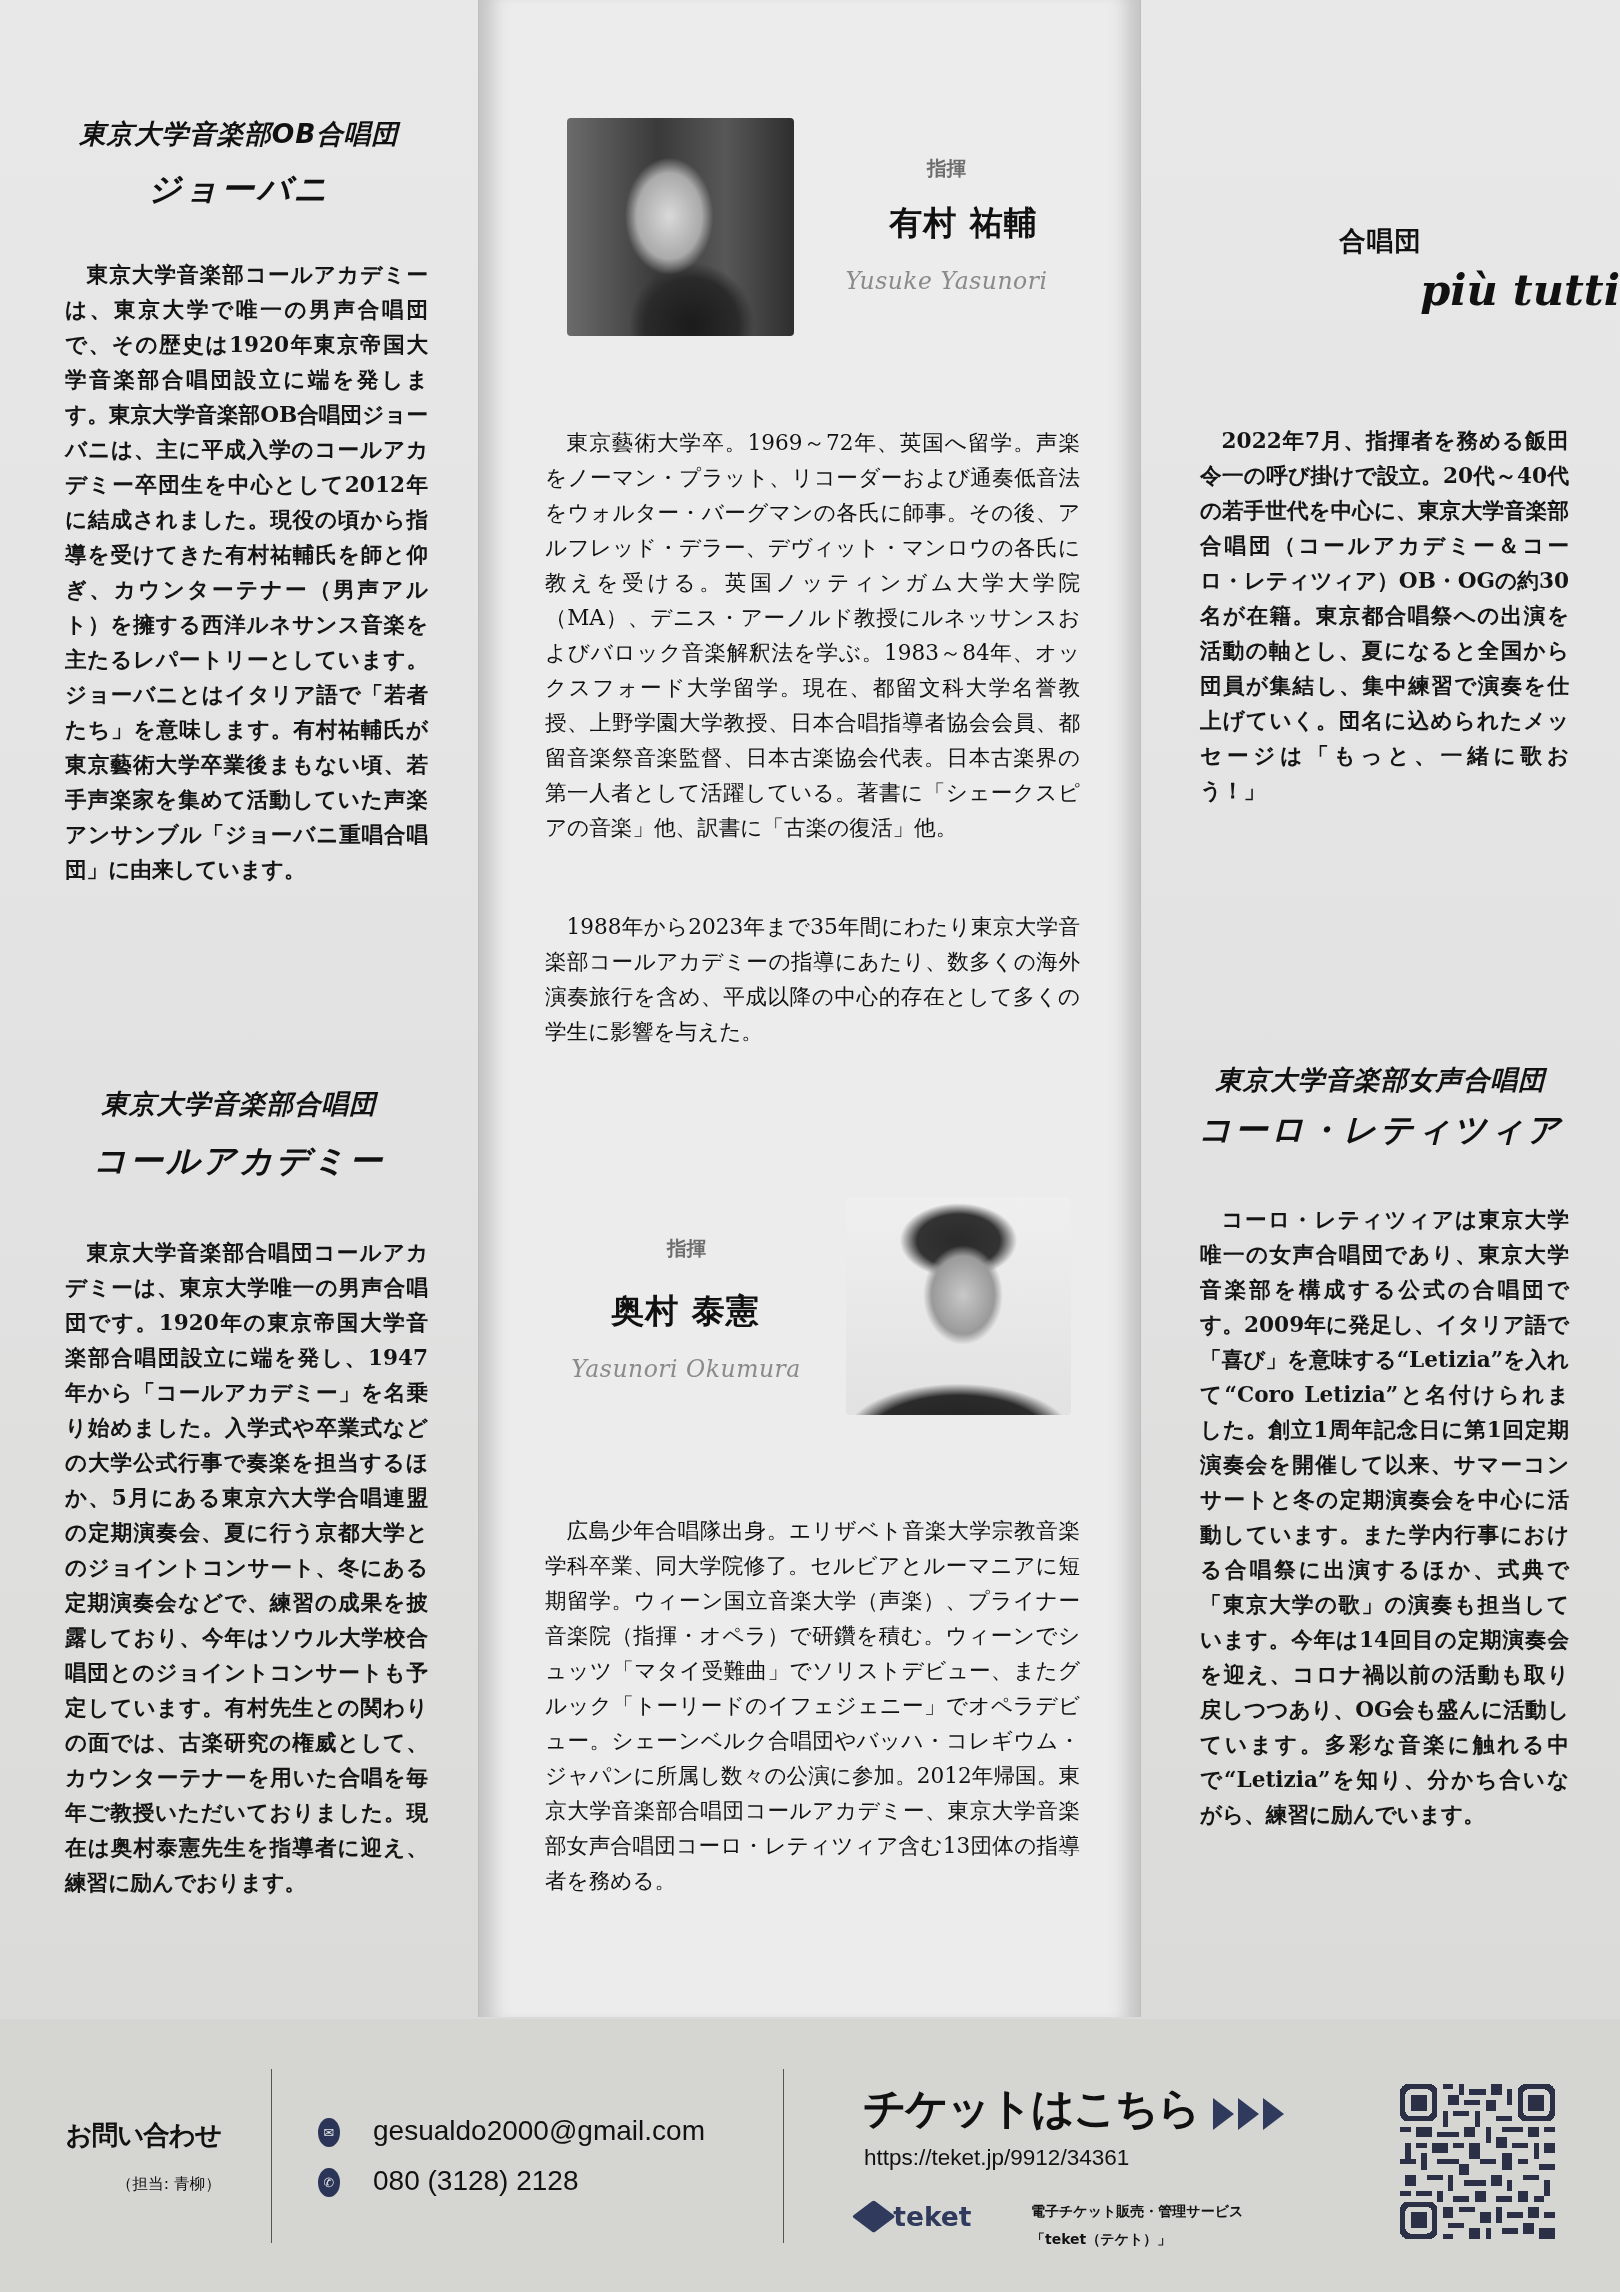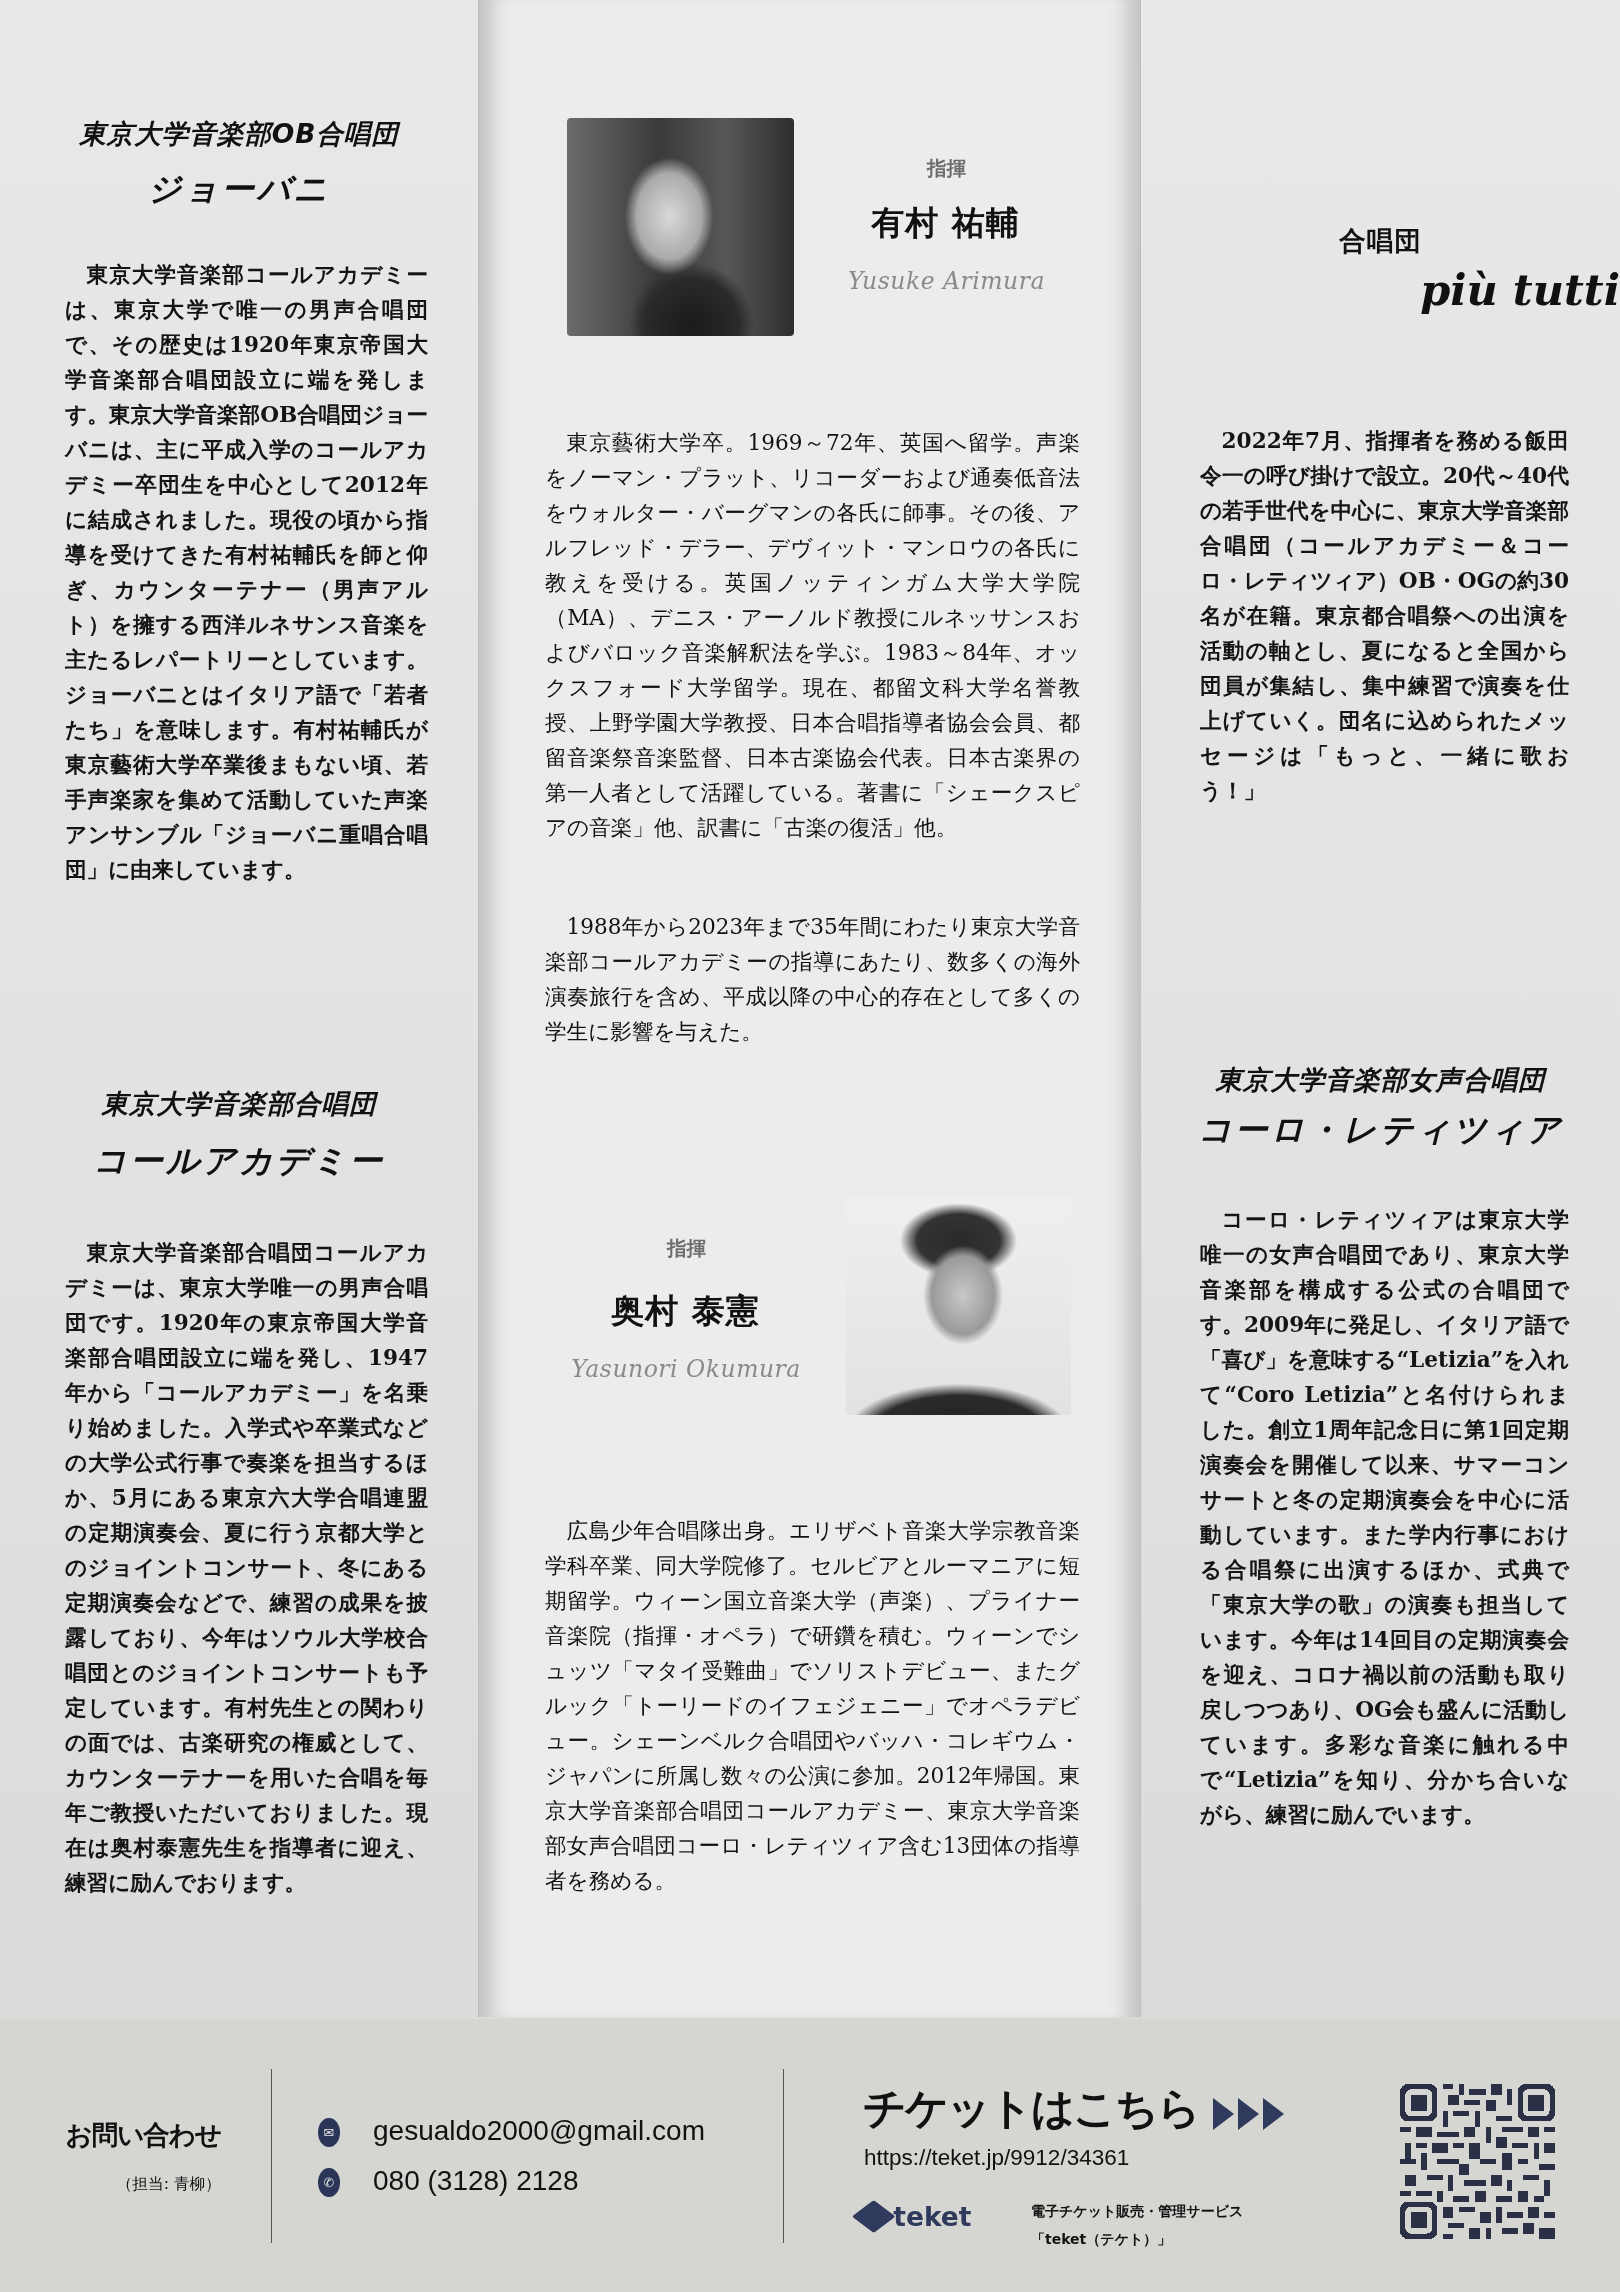--- a/index.html
+++ b/index.html
@@ -102,22 +102,22 @@
 
   <div class="heading-sub" style="top:1086px;">東京大学音楽部合唱団</div>
   <div class="heading-main" style="top:1139px;">コールアカデミー</div>
   <div class="body-text" style="left:65px; top:1235px; width:363px;">東京大学音楽部合唱団コールアカデミーは、東京大学唯一の男声合唱団です。1920年の東京帝国大学音楽部合唱団設立に端を発し、1947年から「コールアカデミー」を名乗り始めました。入学式や卒業式などの大学公式行事で奏楽を担当するほか、5月にある東京六大学合唱連盟の定期演奏会、夏に行う京都大学とのジョイントコンサート、冬にある定期演奏会などで、練習の成果を披露しており、今年はソウル大学校合唱団とのジョイントコンサートも予定しています。有村先生との関わりの面では、古楽研究の権威として、カウンターテナーを用いた合唱を毎年ご教授いただいておりました。現在は奥村泰憲先生を指導者に迎え、練習に励んでおります。</div>
 </div>
 
 <div class="col col-mid"></div>
 
 <div class="photo photo-arimura"></div>
 <div class="role-label" style="left:863px; top:155px; width:167px;">指揮</div>
-<div class="person-name" style="left:823px; top:201px; width:245px;">有村 祐輔</div>
-<div class="person-roman" style="left:814px; top:267px; width:265px;">Yusuke Arimura</div>
+<div class="person-name" style="left:841px; top:201px; width:245px;">有村 祐輔</div>
+<div class="person-roman" style="left:814px; top:267px; width:265px;">Yusuke Yasunori</div>
 
 <div class="body-text body-mid" style="left:545px; top:425px; width:535px;">東京藝術大学卒。1969～72年、英国へ留学。声楽をノーマン・プラット、リコーダーおよび通奏低音法をウォルター・バーグマンの各氏に師事。その後、アルフレッド・デラー、デヴィット・マンロウの各氏に教えを受ける。英国ノッティンガム大学大学院（MA）、デニス・アーノルド教授にルネッサンスおよびバロック音楽解釈法を学ぶ。1983～84年、オックスフォード大学留学。現在、都留文科大学名誉教授、上野学園大学教授、日本合唱指導者協会会員、都留音楽祭音楽監督、日本古楽協会代表。日本古楽界の第一人者として活躍している。著書に「シェークスピアの音楽」他、訳書に「古楽の復活」他。</div>
 <div class="body-text body-mid" style="left:545px; top:909px; width:535px;">1988年から2023年まで35年間にわたり東京大学音楽部コールアカデミーの指導にあたり、数多くの海外演奏旅行を含め、平成以降の中心的存在として多くの学生に影響を与えた。</div>
 
 <div class="role-label" style="left:608px; top:1235px; width:157px;">指揮</div>
 <div class="person-name" style="left:568px; top:1289px; width:235px;">奥村 泰憲</div>
 <div class="person-roman" style="left:549px; top:1355px; width:274px;">Yasunori Okumura</div>
 <div class="photo photo-okumura"></div>
 
 <div class="body-text body-mid" style="left:545px; top:1513px; width:535px;">広島少年合唱隊出身。エリザベト音楽大学宗教音楽学科卒業、同大学院修了。セルビアとルーマニアに短期留学。ウィーン国立音楽大学（声楽）、プライナー音楽院（指揮・オペラ）で研鑽を積む。ウィーンでシュッツ「マタイ受難曲」でソリストデビュー、またグルック「トーリードのイフェジェニー」でオペラデビュー。シェーンベルク合唱団やバッハ・コレギウム・ジャパンに所属し数々の公演に参加。2012年帰国。東京大学音楽部合唱団コールアカデミー、東京大学音楽部女声合唱団コーロ・レティツィア含む13団体の指導者を務める。</div>

